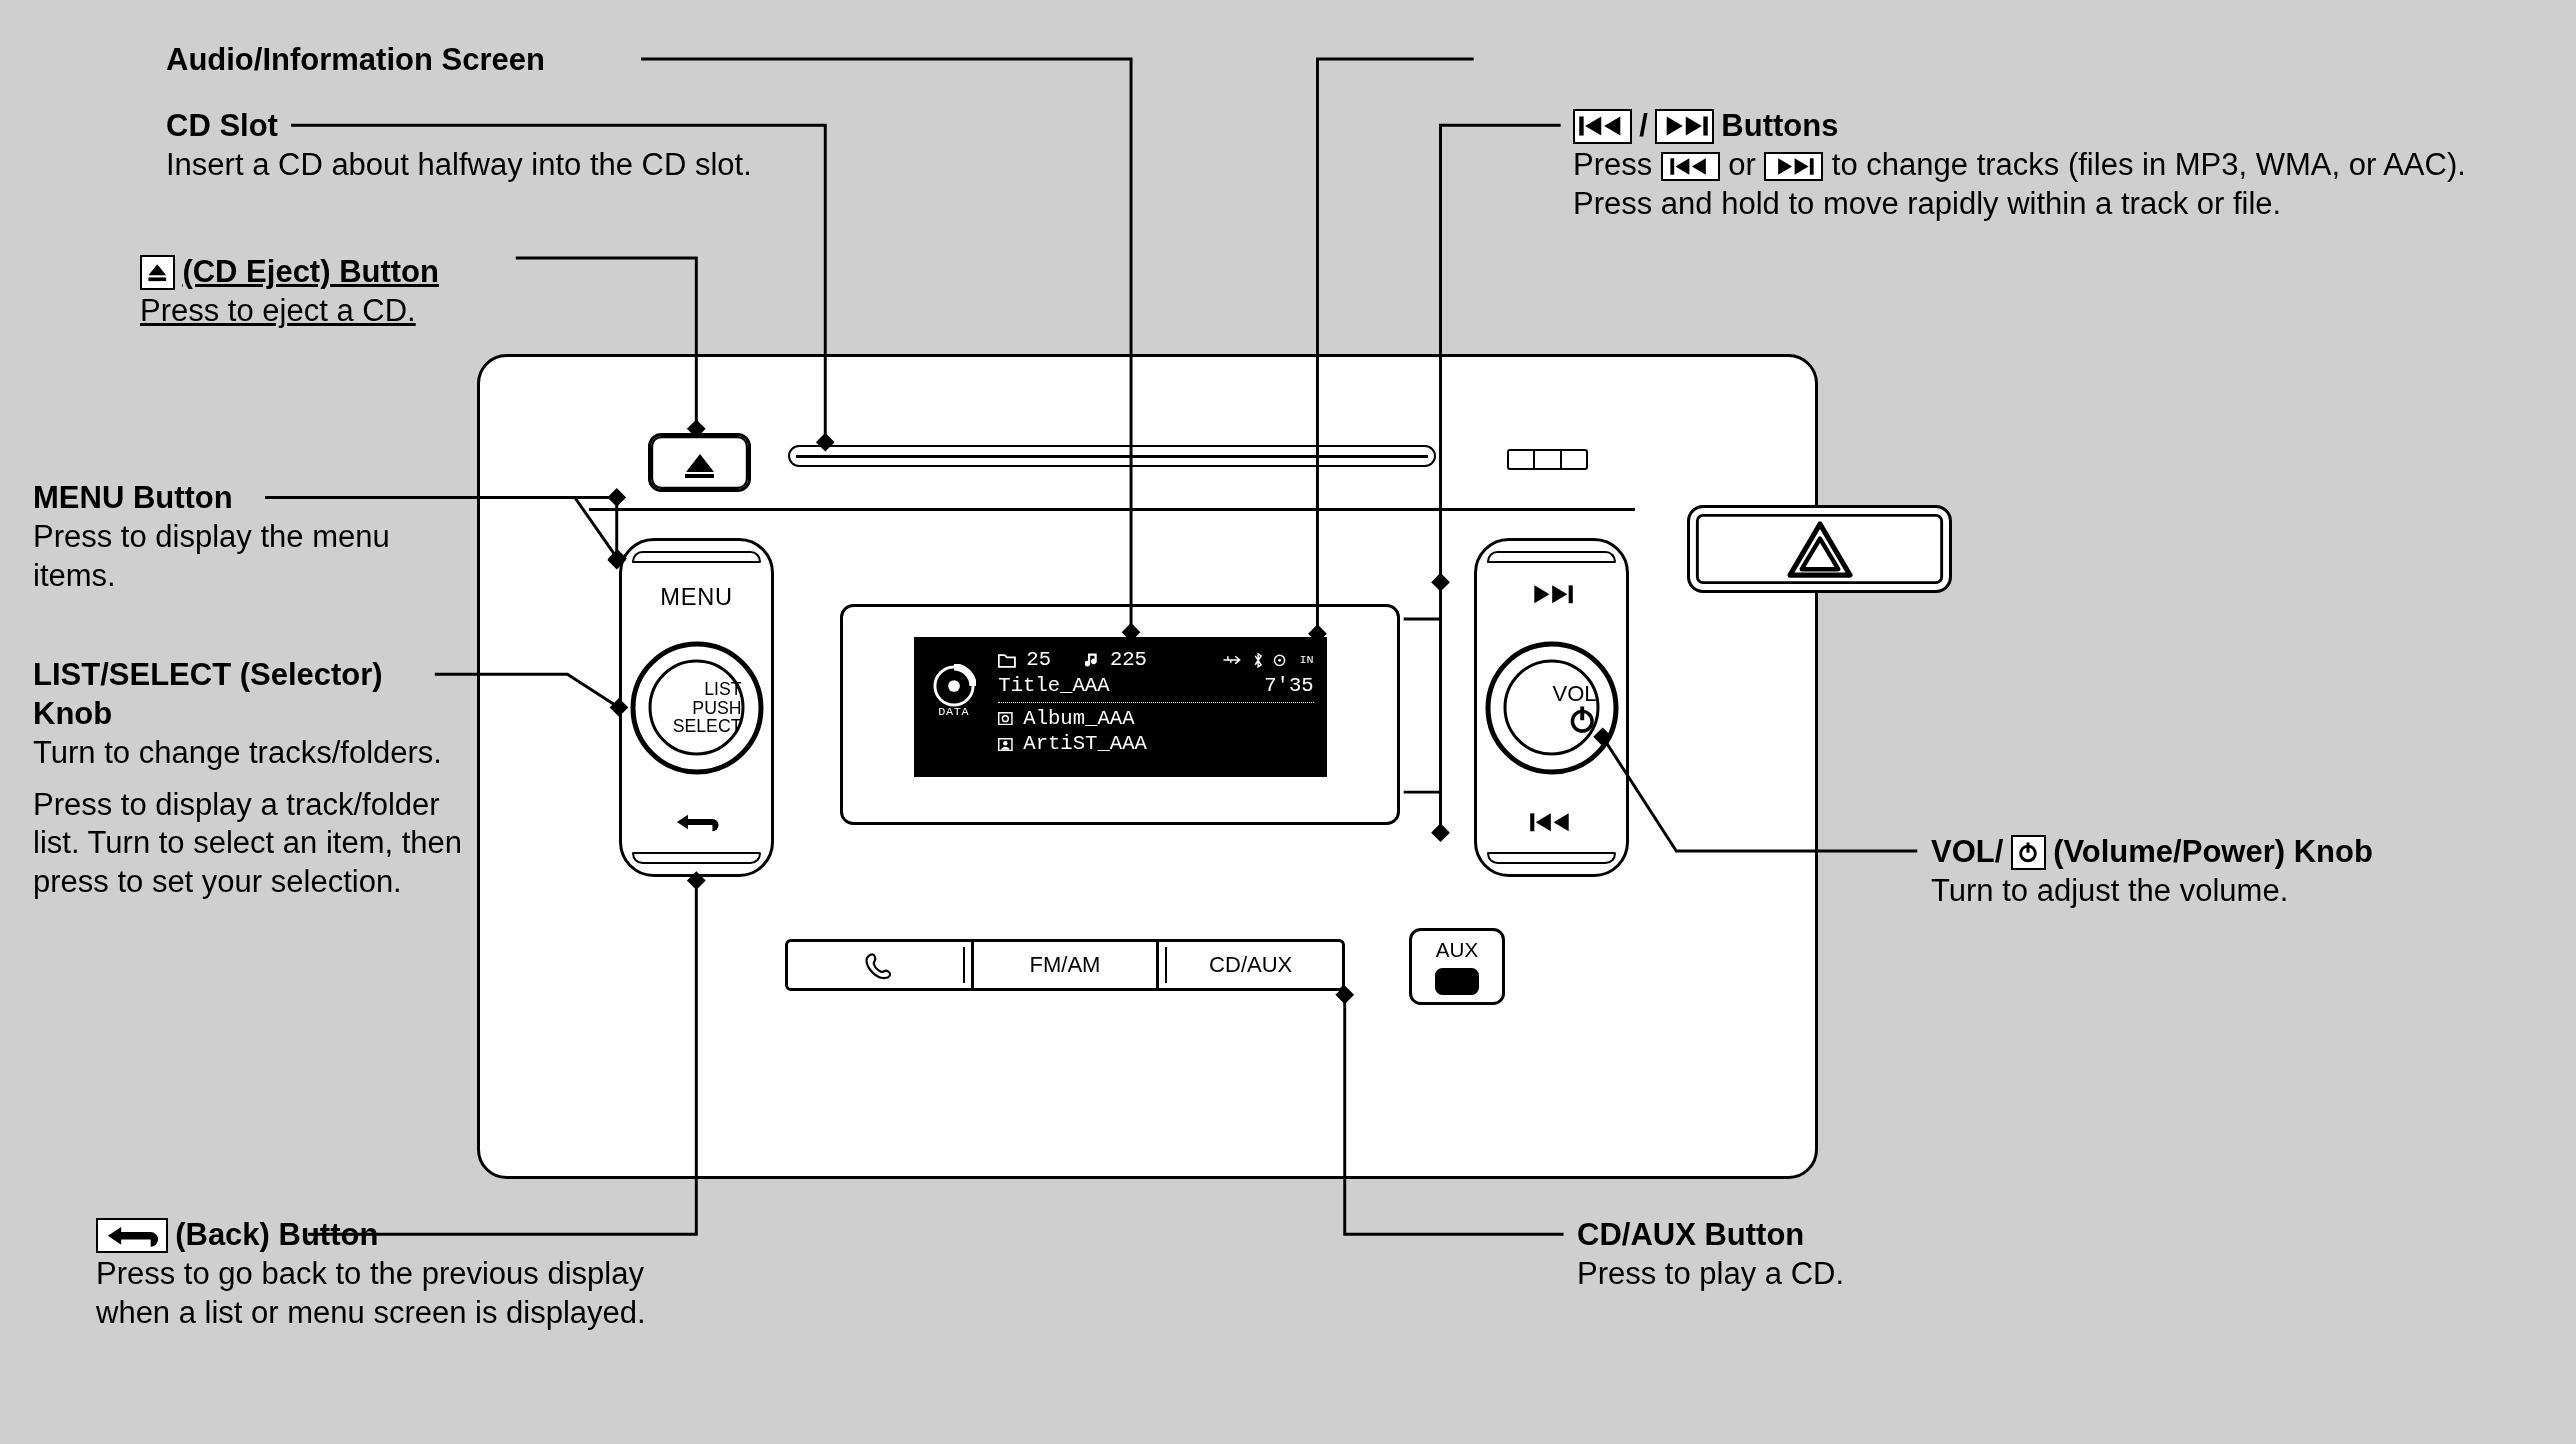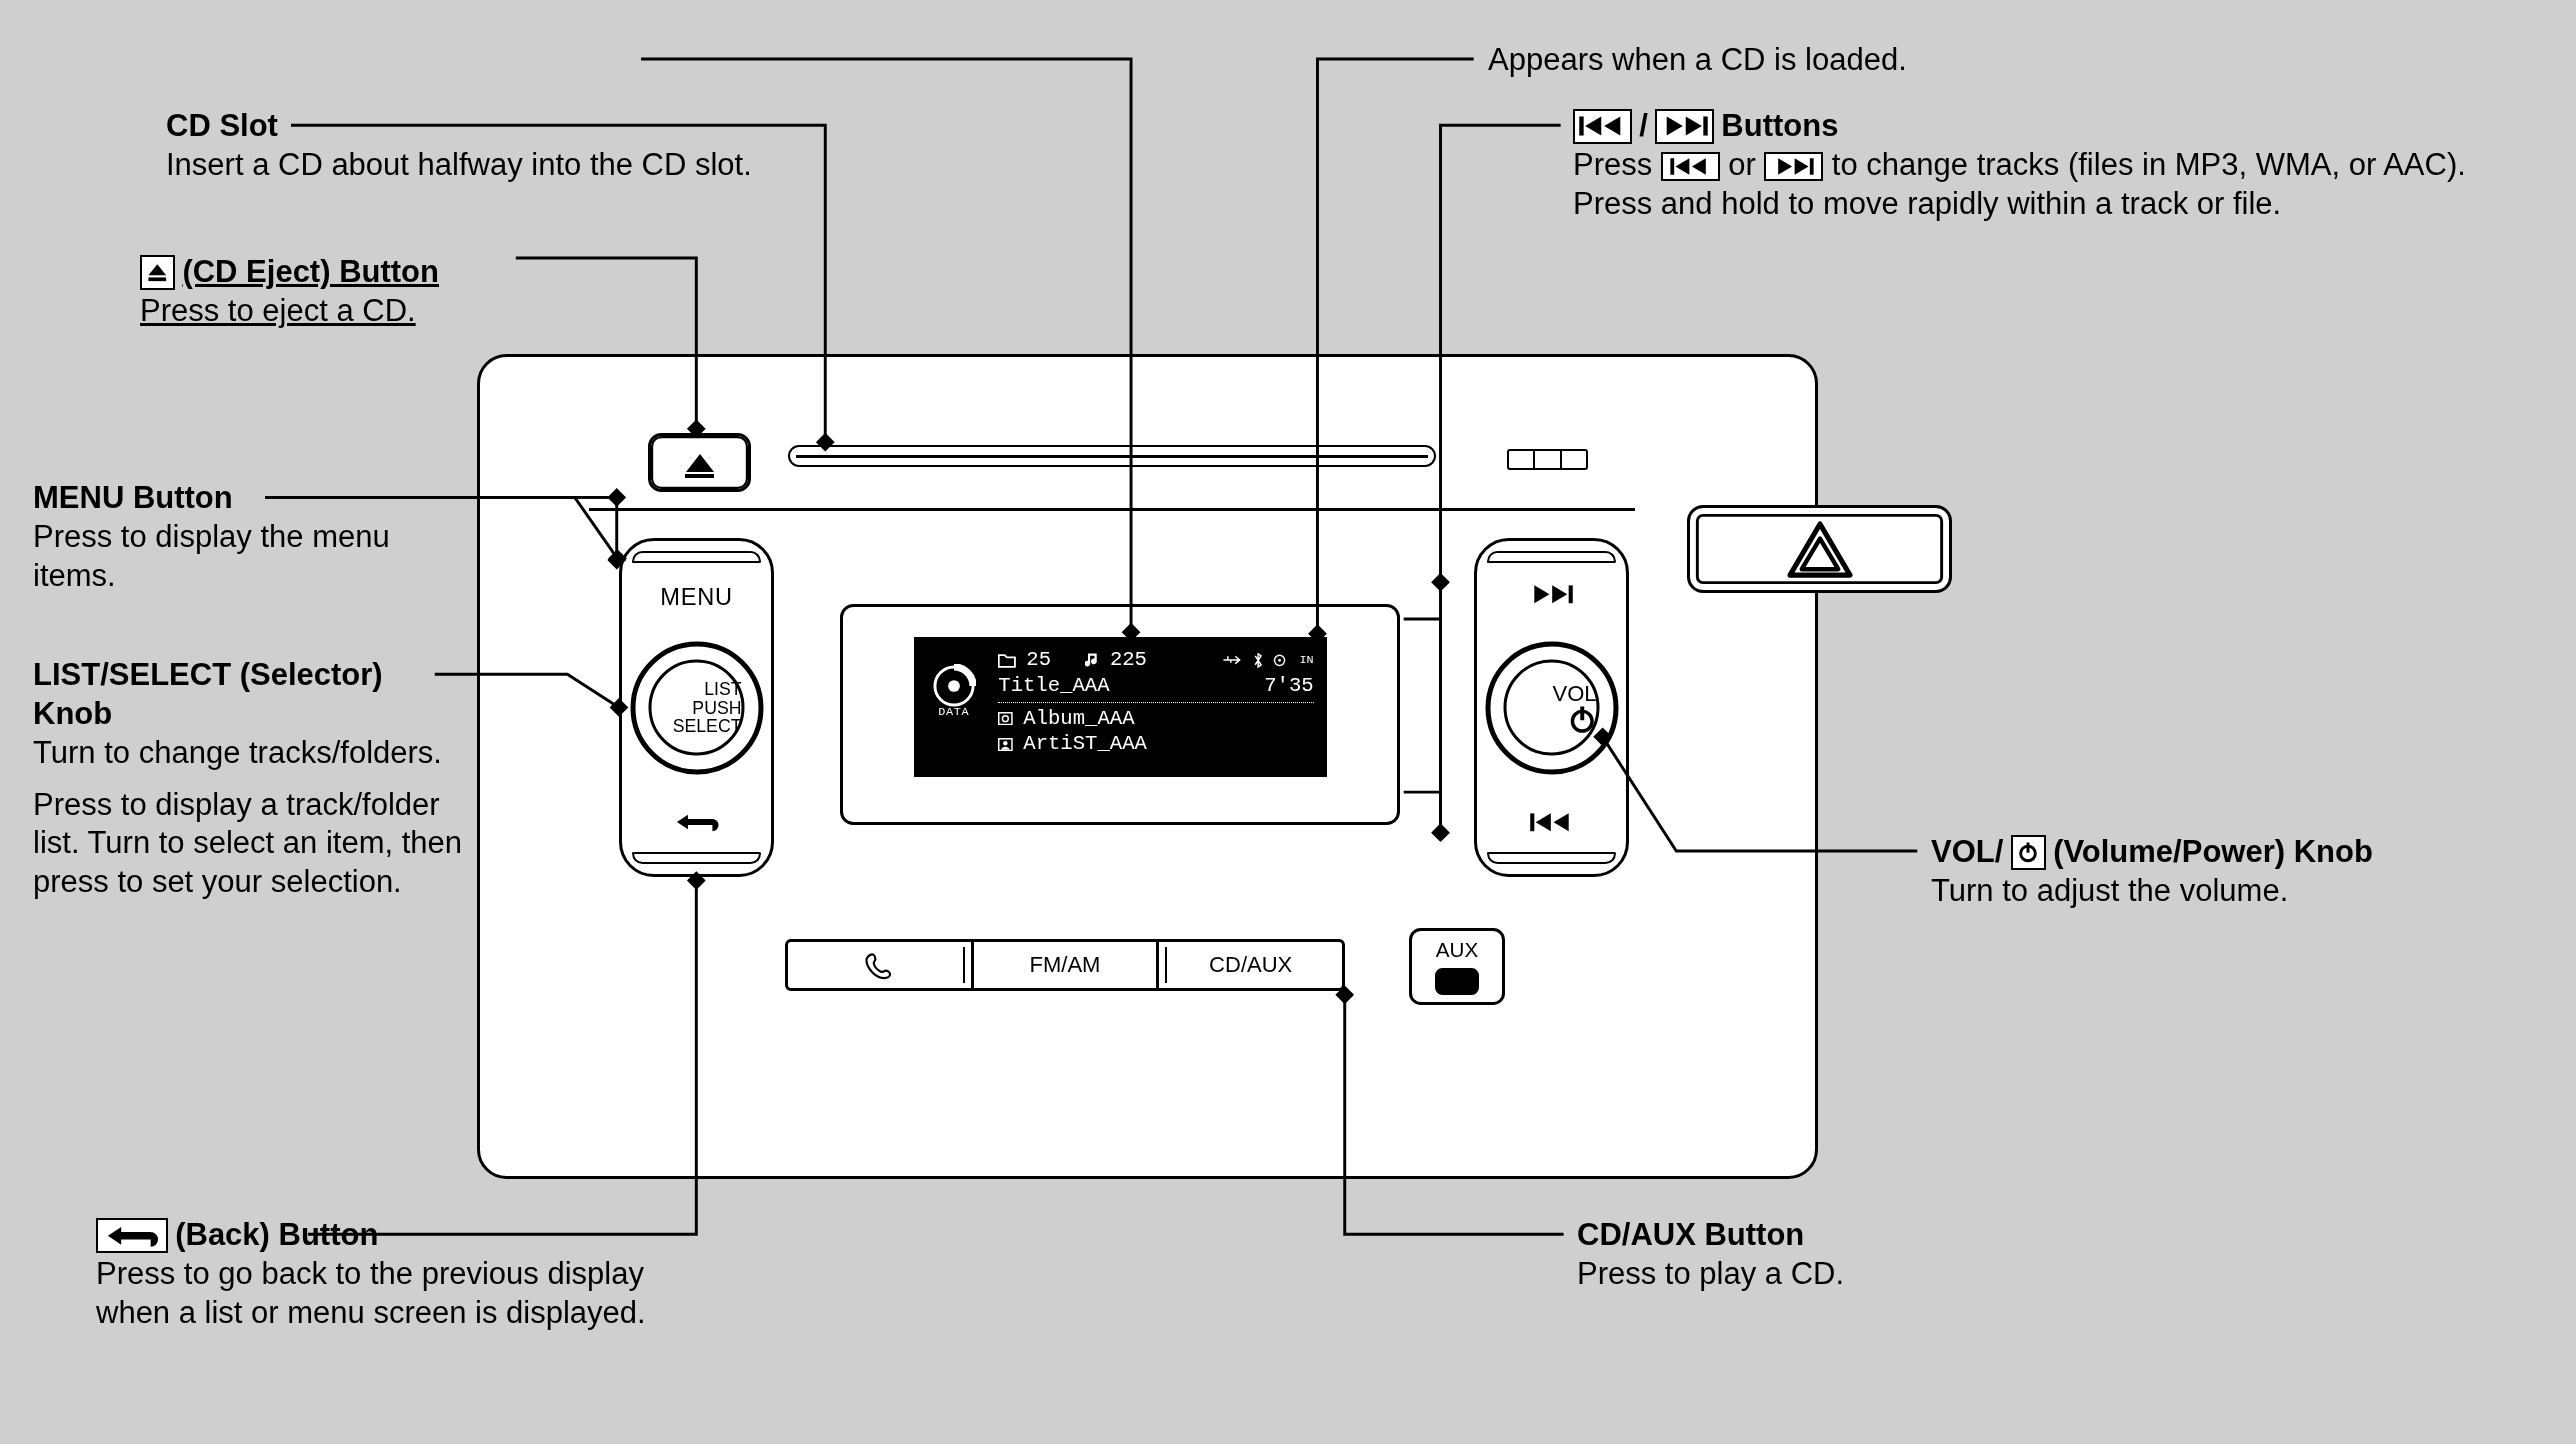--- a/index.html
+++ b/index.html
@@ -249,20 +249,25 @@
     height:35px; min-width:35px;
     padding:0 4.4px;
     background:#fff;
   }
 </style>
 </head>
 <body>
 
 <div class="page">
 
+  <div class="callout" style="left:166px; top:41px; width:884px;">
+    <div class="title">
+        <span>Audio/Information Screen</span>
+      </div>
+  </div>
 
   <div class="callout" style="left:166px; top:107px; width:884px;">
     <div class="title">
         <span>CD Slot</span>
       </div>
     <div class="body">Insert a CD about halfway into the CD slot.</div>
   </div>
 
   <div class="callout" style="left:140px; top:253px; width:589px;text-decoration:underline;">
     <div class="title">
@@ -297,23 +302,20 @@
       <span class="icon-box" style="min-width:71px;">
         <svg width="59" height="23.6" viewBox="0 0 80 32">
             <path d="M8 16 L26 4 L26 11 L66 11 A10 10 0 0 1 66 31 L66 21 L26 21 L26 28 Z" fill="#000"></path>
           </svg>
       </span>
       <span>(Back) Button</span>
     </div>
     <div class="body">Press to go back to the previous display when a list or menu screen is displayed.</div>
   </div>
 
-  <div class="callout" style="left:1488px; top:41px; width:737px;">
-    <div class="body">Appears when a CD is loaded.</div>
-  </div>
 
   <div class="callout" style="left:1573px; top:107px; width:980px;">
     <div class="title">
       <span class="icon-box" style="min-width:57px;">
         <svg width="46" height="22" viewBox="0 0 62 30">
             <rect x="0" y="2" width="6" height="26" fill="#000"></rect>
             <polygon points="30,2 30,28 8,15" fill="#000"></polygon>
             <polygon points="56,2 56,28 34,15" fill="#000"></polygon>
           </svg>
       </span>

